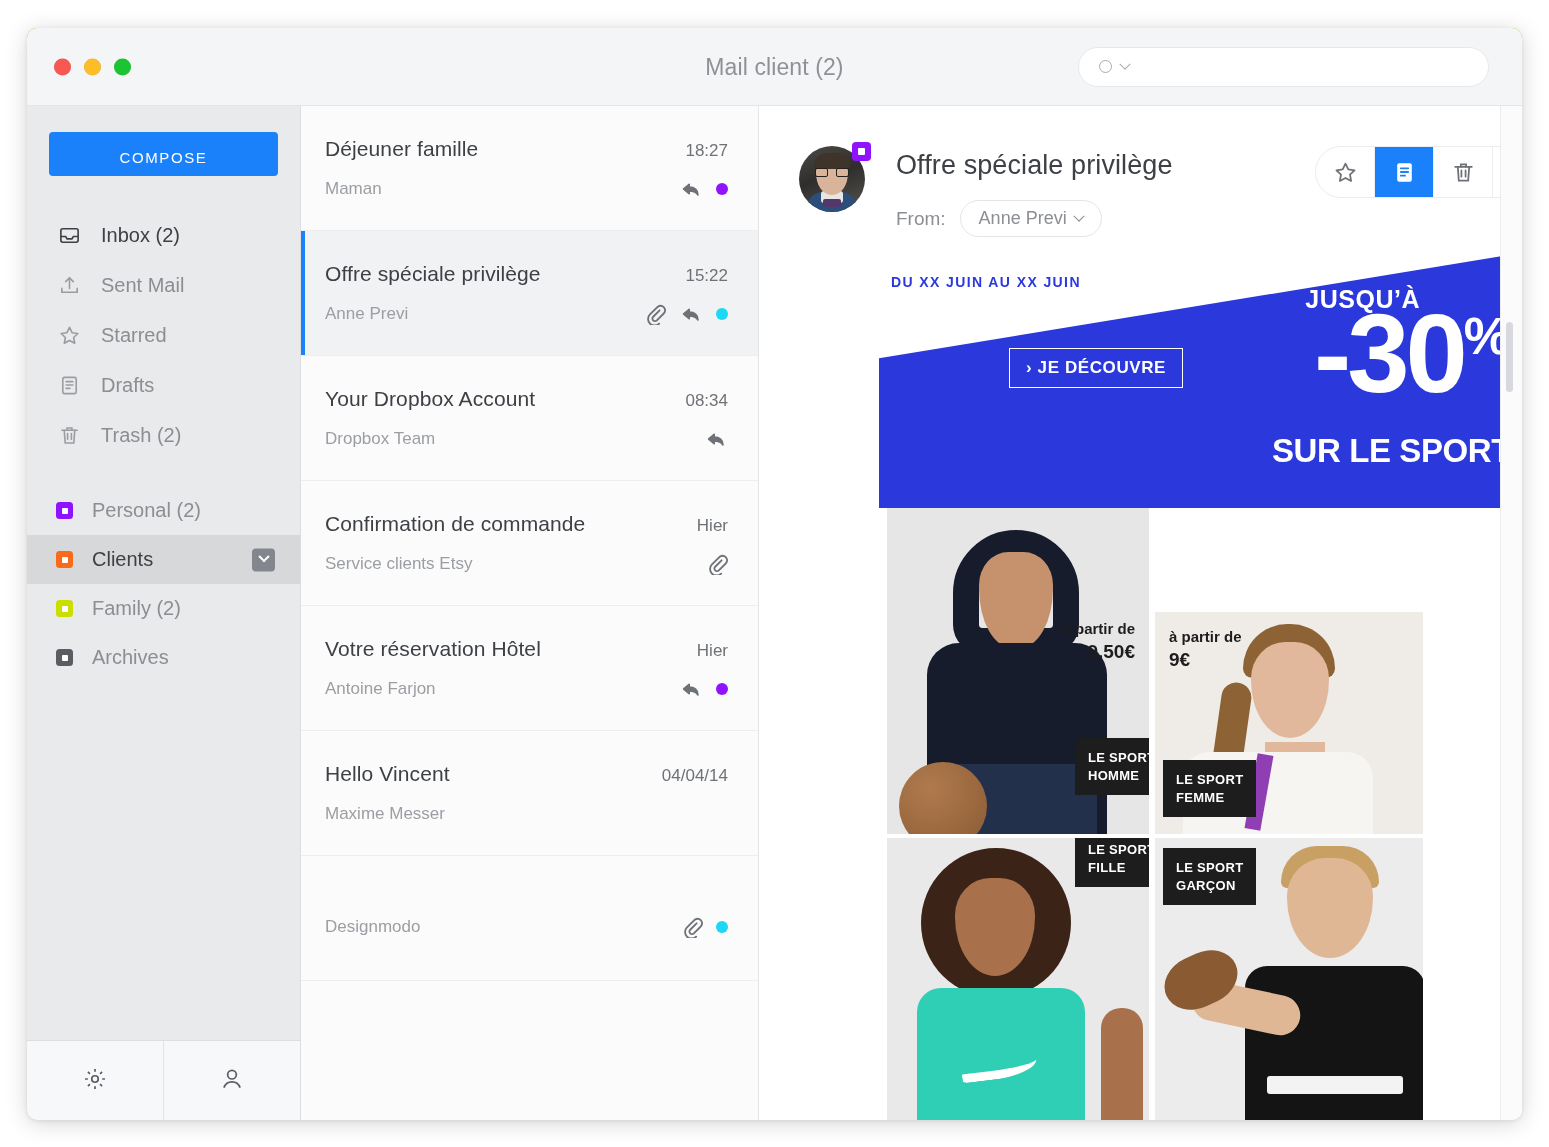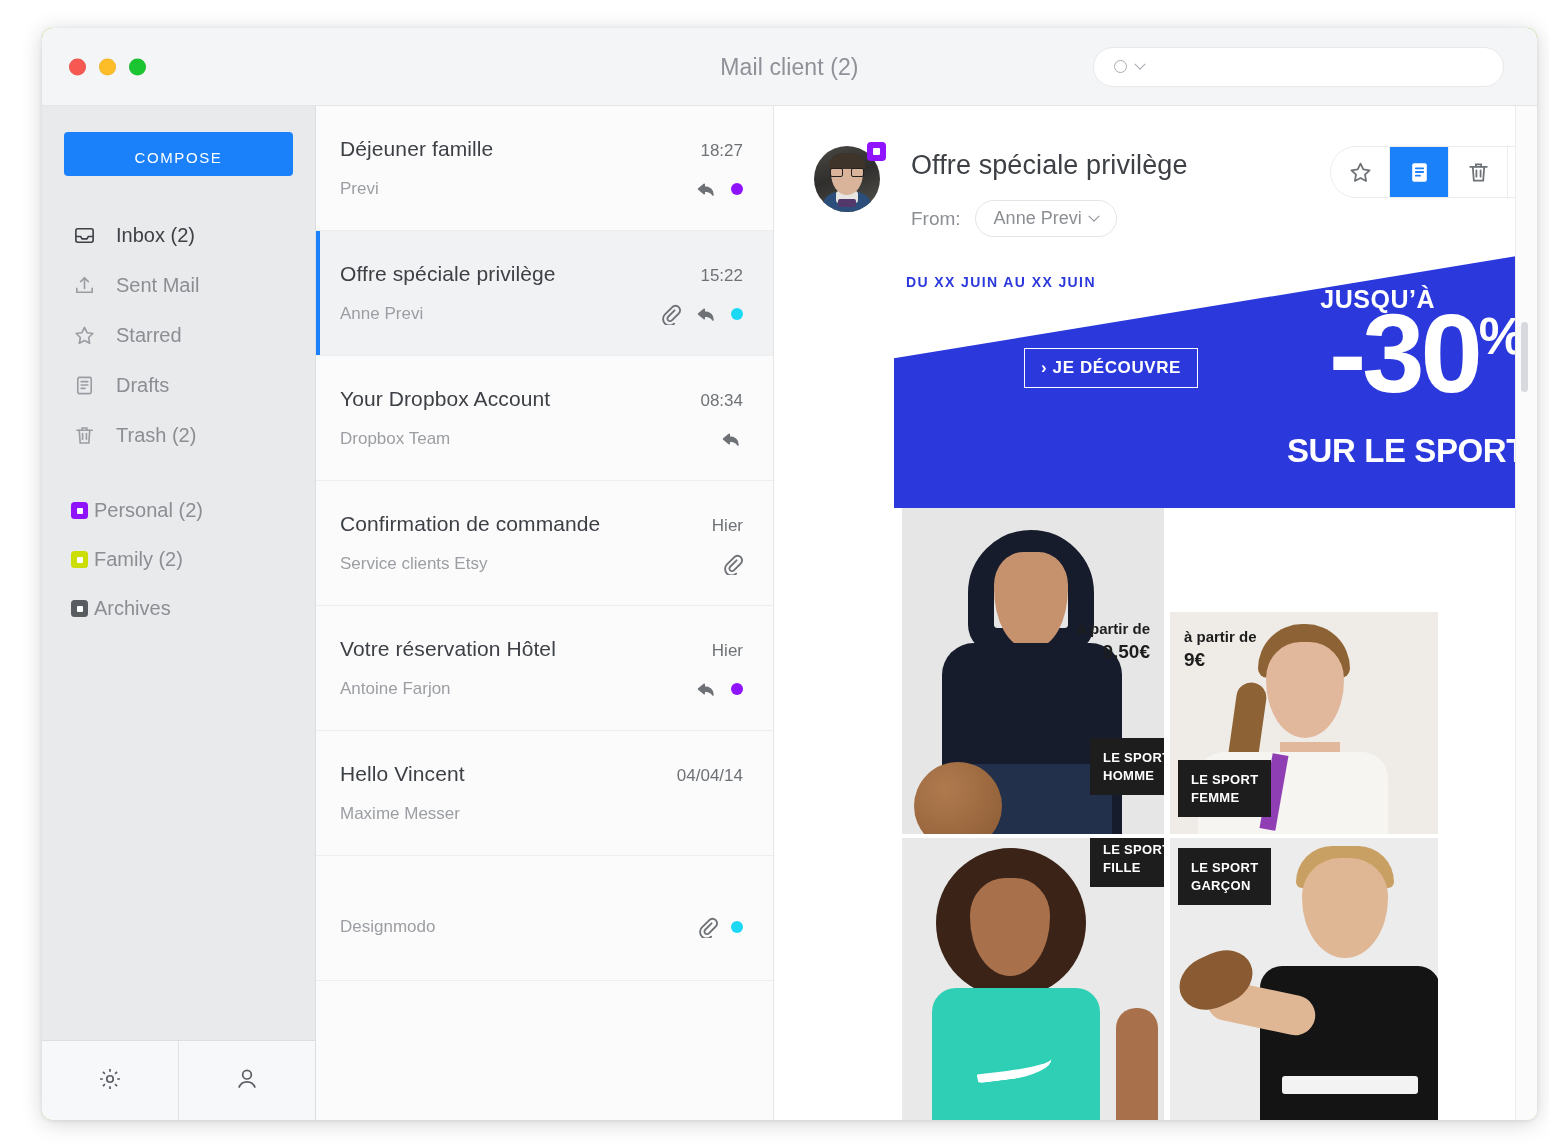--- a/index.html
+++ b/index.html
@@ -5,21 +5,21 @@
   * { box-sizing: border-box; margin: 0; padding: 0; }
   html, body {
     width: 1549px; height: 1147px;
     background: #ffffff;
     font-family: "Liberation Sans", sans-serif;
     overflow: hidden;
   }
 
   .app-window {
     position: absolute;
-    left: 42px; top: 28px;
+    left: 27px; top: 28px;
     width: 1495px; height: 1092px;
     background: #84cc16;
     border-radius: 10px;
     box-shadow: 0 3px 22px rgba(0,0,0,0.17), 0 1px 4px rgba(0,0,0,0.08);
     overflow: hidden;
     display: flex;
     flex-direction: column;
   }
 
   
@@ -95,21 +95,21 @@
   }
   .nav-item .nav-label { font-size: 20px; color: #8b8e93; }
   .nav-item.active .nav-label { color: #3d4045; }
   .nav-icon { width: 26px; height: 26px; display: flex; align-items: center; justify-content: center; }
   .nav-icon svg { display: block; }
 
   .nav-gap { height: 26px; }
 
   .label-item {
     height: 49px; display: flex; align-items: center;
-    padding-left: 29px; gap: 6px; cursor: pointer;
+    padding-left: 29px; gap: 19px; cursor: pointer;
     position: relative;
   }
   .label-item.selected { background: #d6d8da; }
   .label-item .label-text { font-size: 20px; color: #8b8e93; }
   .label-item.selected .label-text { color: #3d4045; }
   .sq {
     width: 17px; height: 17px; border-radius: 3.5px;
     display: flex; align-items: center; justify-content: center;
     flex: 0 0 17px;
   }
@@ -409,20 +409,29 @@
 
         <div class="nav-gap"></div>
 
         <div class="label-item">
           <span class="sq" style="background:#9013fe">
               <i></i>
             </span>
           <span class="label-text">Personal (2)</span>
         </div>
 
+        <div class="label-item selected">
+          <span class="sq" style="background:#fb6a19">
+              <i></i>
+            </span>
+          <span class="label-text">Clients</span>
+          <span class="label-expand">
+              <span></span>
+            </span>
+        </div>
 
         <div class="label-item">
           <span class="sq" style="background:#ccdd00">
               <i></i>
             </span>
           <span class="label-text">Family (2)</span>
         </div>
 
 
         <div class="label-item">
@@ -455,21 +464,21 @@
     </div>
 
     <div class="mail-list">
 
       <div class="mail-row">
         <div class="mail-line1">
           <span class="mail-subject">Déjeuner famille</span>
           <span class="mail-time">18:27</span>
         </div>
         <div class="mail-line2">
-          <span class="mail-sender">Previ</span>
+          <span class="mail-sender">Maman</span>
           <span class="mail-icons">
             <svg width="24" height="22" viewBox="0 0 24 24" fill="none" stroke="#6e7276" stroke-width="1.9" stroke-linecap="round" stroke-linejoin="round">
                 <path d="M10 7L4 12l6 5v-3c5.5 0 8 1.6 9.5 4.4C19.2 12.4 16 10 10 10z" fill="#6e7276"></path>
               </svg>
             <span class="mail-dot" style="background:#9013fe"></span>
           </span>
         </div>
       </div>
 
       <div class="mail-row selected">

